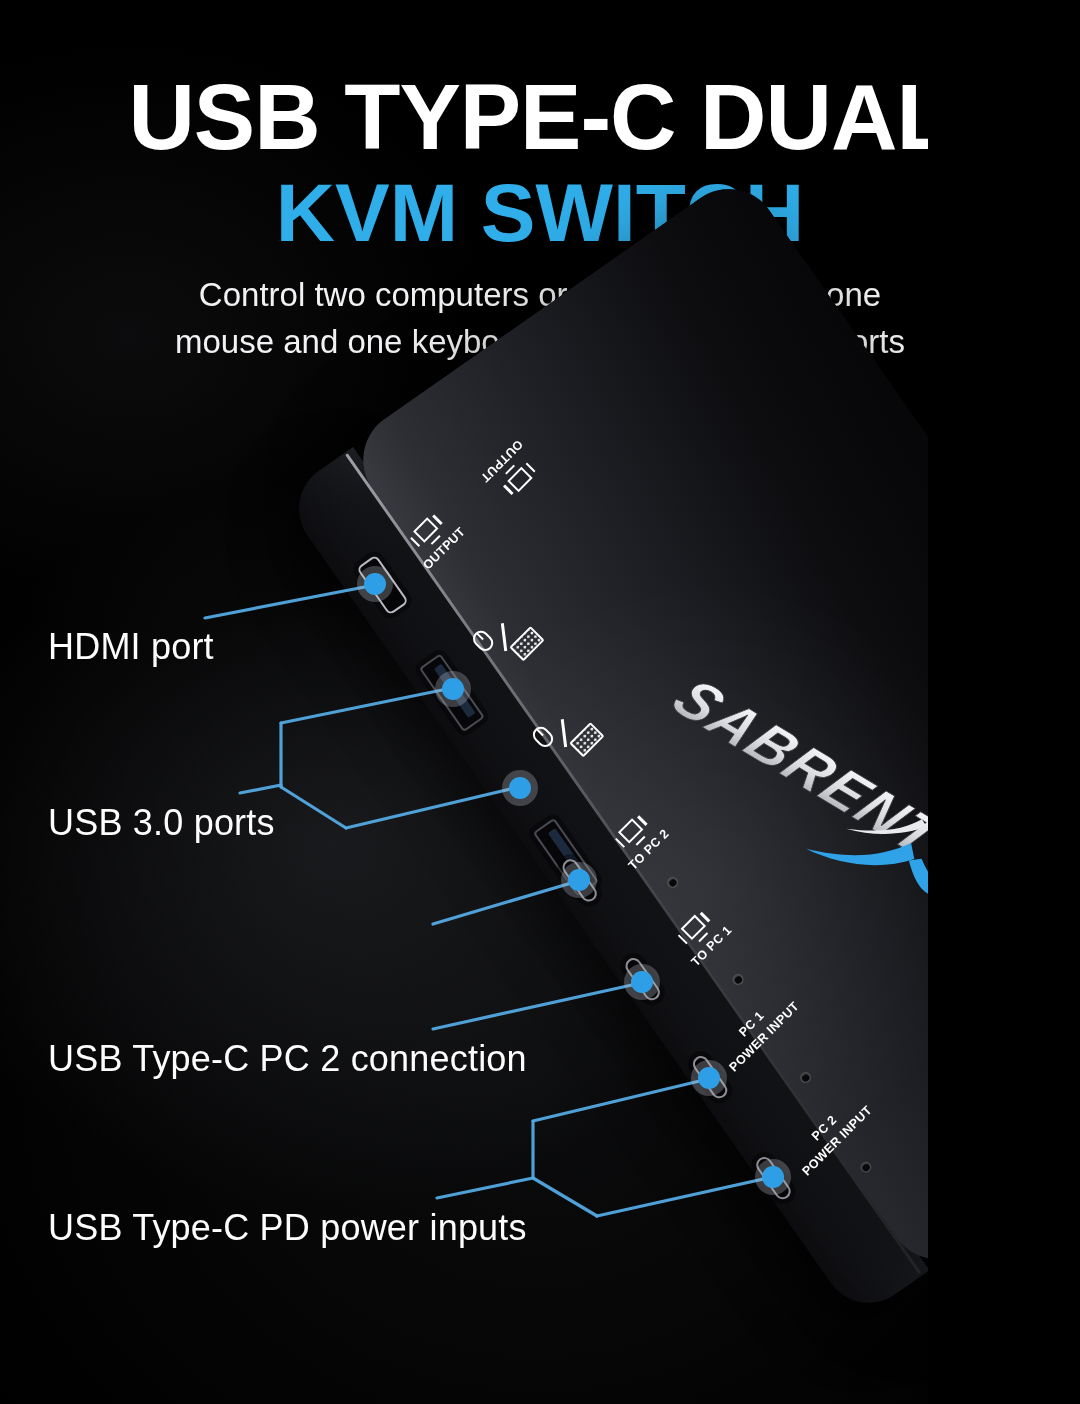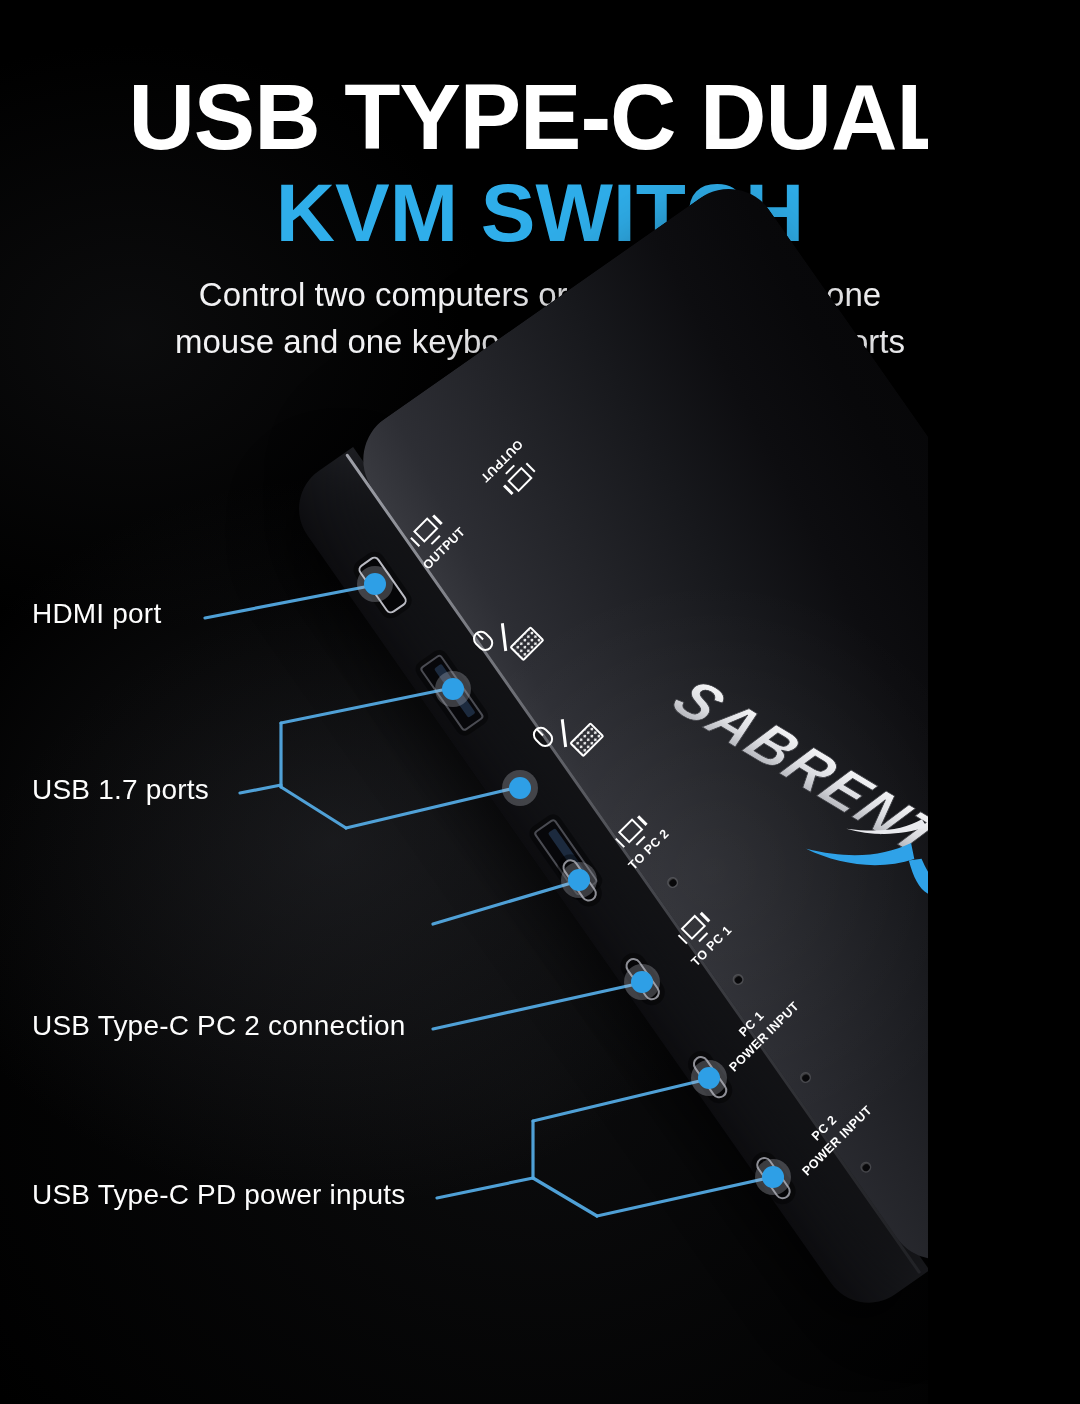--- a/index.html
+++ b/index.html
@@ -14,21 +14,21 @@
       #000;
   }
 
   
   .hdr { position:absolute; top:70px; left:0; width:1080px; text-align:center; }
   .t1 { font-size:92px; font-weight:bold; color:#ffffff; letter-spacing:-1px; line-height:1.04; }
   .t2 { font-size:82px; font-weight:bold; color:#2FAEEA; letter-spacing:0px; line-height:1.0; margin-top:6px; }
   .sub { margin-top:18px; font-size:33px; color:#f2f2f4; line-height:1.42; font-weight:normal; }
 
   
-  .lbl { position:absolute; left:32px; color:#fdfdfd; font-size:28px; white-space:nowrap; letter-spacing:0.2px; }
+  .lbl { position:absolute; left:48px; color:#fdfdfd; font-size:36px; white-space:nowrap; letter-spacing:0.2px;margin-top:28px; }
 
   
   .frame { position:absolute; left:358px; top:468px; width:0; height:0;
            transform:rotate(-35deg); transform-origin:0 0; }
   .frame > * { position:absolute; }
 
   .side-face { left:-80px; top:-20px; width:88px; height:1005px;
     background:linear-gradient(to right, #0d0d10, #17181c 55%, #222328 100%);
     border-radius:46px 0 0 46px;
     box-shadow:-18px 14px 60px rgba(0,0,0,0.55); }
@@ -243,17 +243,17 @@
         <circle class="dot-ring" cx="709" cy="1078" r="18"></circle>
         <circle class="dot-core" cx="709" cy="1078" r="11"></circle>
       </g>
     <g>
         <circle class="dot-ring" cx="773" cy="1177" r="18"></circle>
         <circle class="dot-core" cx="773" cy="1177" r="11"></circle>
       </g>
   </svg>
 
   <div class="lbl" style="top:598px;">HDMI port</div>
-  <div class="lbl" style="top:774px;">USB 1.7 ports</div>
+  <div class="lbl" style="top:774px;">USB 3.0 ports</div>
   <div class="lbl" style="top:1010px;">USB Type-C PC 2 connection</div>
   <div class="lbl" style="top:1179px;text-align:center;">USB Type-C PD power inputs</div>
 
 </div>
 
 </body></html>

